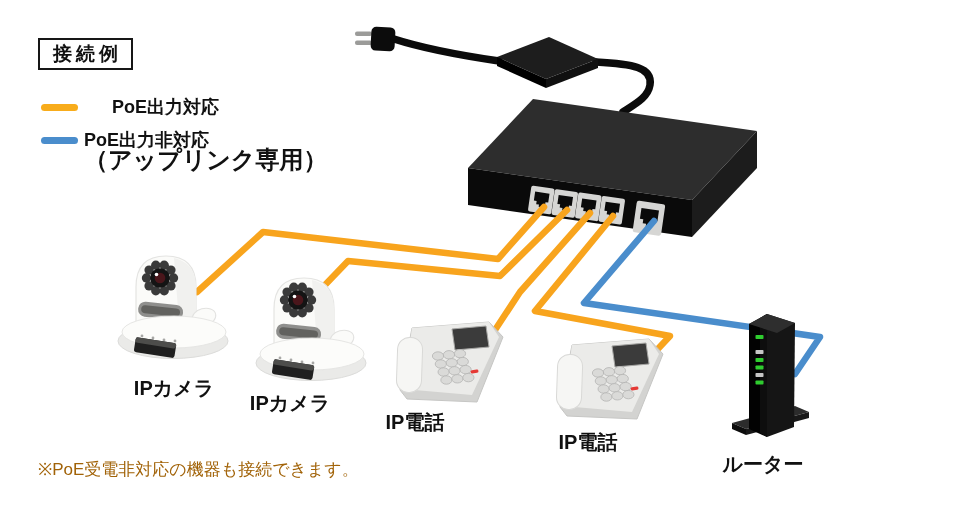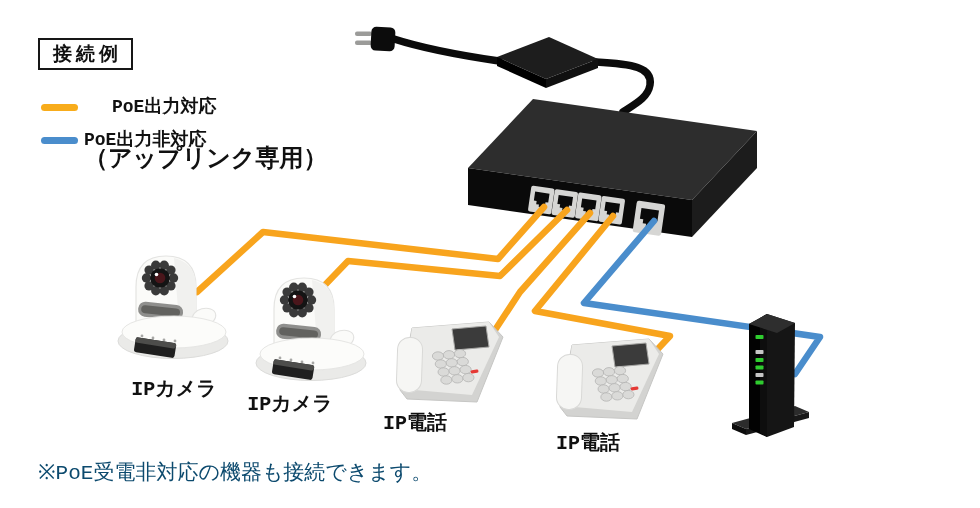--- a/index.html
+++ b/index.html
@@ -1,21 +1,21 @@
 <!DOCTYPE html>
 <html><head>
 <meta charset="utf-8">
 <style>
   html,body{margin:0;padding:0;background:#fff;}
   .canvas{
     position:relative;
     width:908px;height:508px;
     background:#ffffff;
     overflow:hidden;
-    font-family:Liberation Mono, monospace;
+    font-family:Liberation Sans, sans-serif;
     color:#111;
   }
   .art{position:absolute;left:0;top:0;}
   .title-box{
     position:absolute;left:38px;top:38px;
     width:95px;height:32px;
     border:2px solid #161616;
     box-sizing:border-box;
     display:flex;align-items:center;justify-content:center;
     font-size:19px;font-weight:bold;letter-spacing:4px;text-indent:4px;
@@ -40,21 +40,21 @@
     position:absolute;transform:translateX(-50%);
     font-size:20px;font-weight:bold;white-space:nowrap;color:#111;
   }
   .lbl-camera1{left:174px;top:375px;}
   .lbl-camera2{left:290px;top:390px;}
   .lbl-phone1{left:415px;top:409px;}
   .lbl-phone2{left:588px;top:429px;}
   .lbl-router{left:763px;top:451px;}
   .note{
     position:absolute;left:38px;top:457px;
-    font-size:21px;color:#0c4a6e;white-space:nowrap;
+    font-size:17px;color:#a16207;white-space:nowrap;
   }
 </style>
 </head>
 <body>
 
 <div class="canvas">
 
   <svg class="art" width="980" height="508" viewBox="0 0 980 508">
 
     <defs>
@@ -198,15 +198,16 @@
     <div class="legend-label l1">PoE出力対応</div>
     <div class="swatch s2" style="background-color: rgb(74, 141, 204);"></div>
     <div class="legend-label l2">PoE出力非対応</div>
     <div class="legend-sublabel">（アップリンク専用）</div>
   </div>
 
   <div class="device-label lbl-camera1">IPカメラ</div>
   <div class="device-label lbl-camera2">IPカメラ</div>
   <div class="device-label lbl-phone1">IP電話</div>
   <div class="device-label lbl-phone2">IP電話</div>
+  <div class="device-label lbl-router">ルーター</div>
 
   <div class="note">※PoE受電非対応の機器も接続できます。</div>
 </div>
 
 </body></html>

